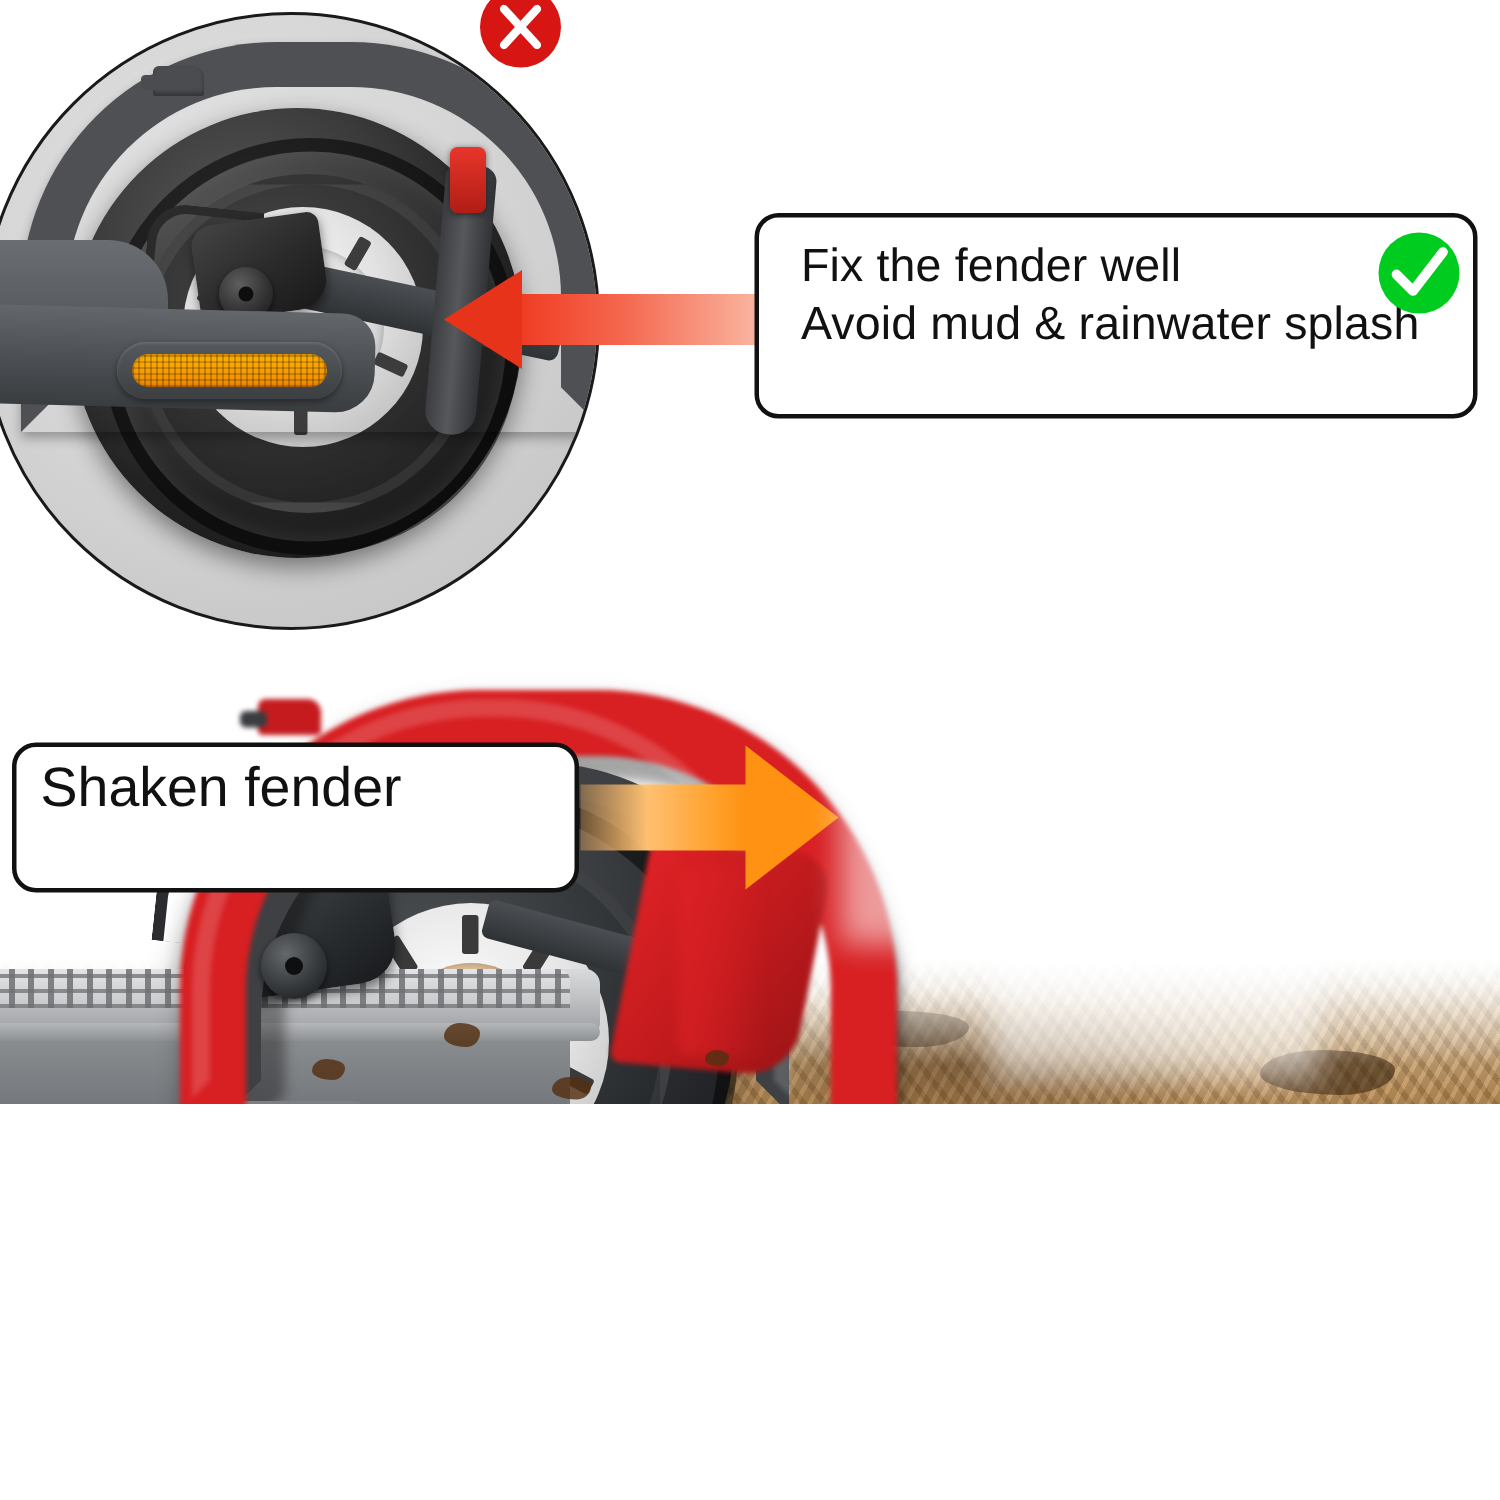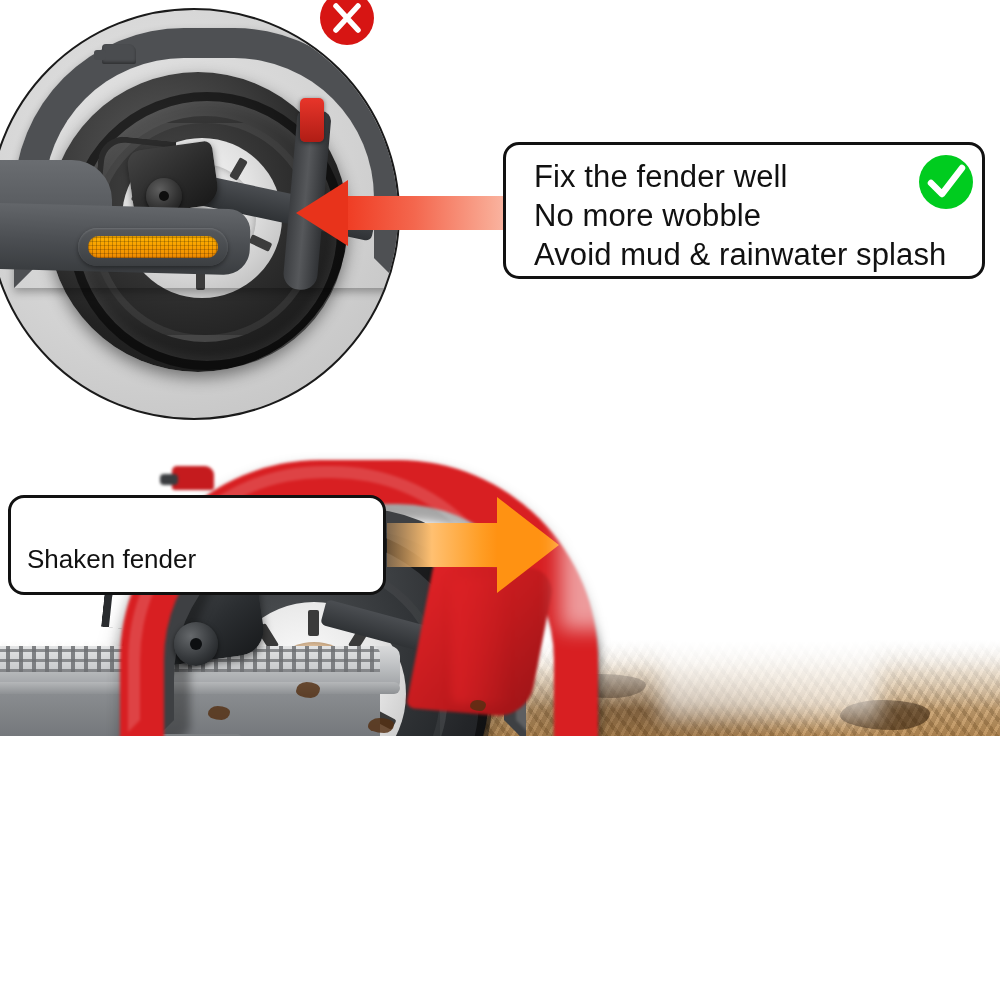--- a/index.html
+++ b/index.html
@@ -204,21 +204,21 @@
   #bad-box {
     position:absolute; left:8px; top:495px; width:378px; height:100px;
     background:#ffffff;
     border:3px solid #111111;
     border-radius:16px;
     box-sizing:border-box;
     z-index:8;
   }
   #bad-box .lines { position:absolute; left:16px; top:6px; }
   #bad-box .line {
-    font-size:26px; color:#111; line-height:42px; white-space:nowrap;margin-top:34px;
+    font-size:37px; color:#111; line-height:42px; white-space:nowrap;
   }
   #bad-badge {
     position:absolute; left:316px; top:-13px; width:62px; height:62px; z-index:9;
   }
 
   
   #orange-arrow {
     position:absolute; left:387px; top:497px; width:170px; height:96px; z-index:7;
   }
   #orange-arrow .shaft {
@@ -514,21 +514,20 @@
   </div>
 
   <div id="red-arrow">
     <div class="shaft"></div>
     <div class="head"></div>
   </div>
 
   <div id="good-box">
     <div class="lines">
       <div class="line">Fix the fender well</div>
-      <div class="line">No more wobble</div>
       <div class="line">Avoid mud &amp; rainwater splash</div>
     </div>
     <svg id="good-badge" viewBox="0 0 56 56">
       <circle cx="28" cy="28" r="27" fill="#00cc1f"></circle>
       <path class="checkpath" d="M13 29 L24 40 L44 14" fill="none" stroke="#ffffff" stroke-width="6.5" stroke-linecap="round" stroke-linejoin="round"></path>
     </svg>
   </div>
 
 
   <div id="bottom-scene">

